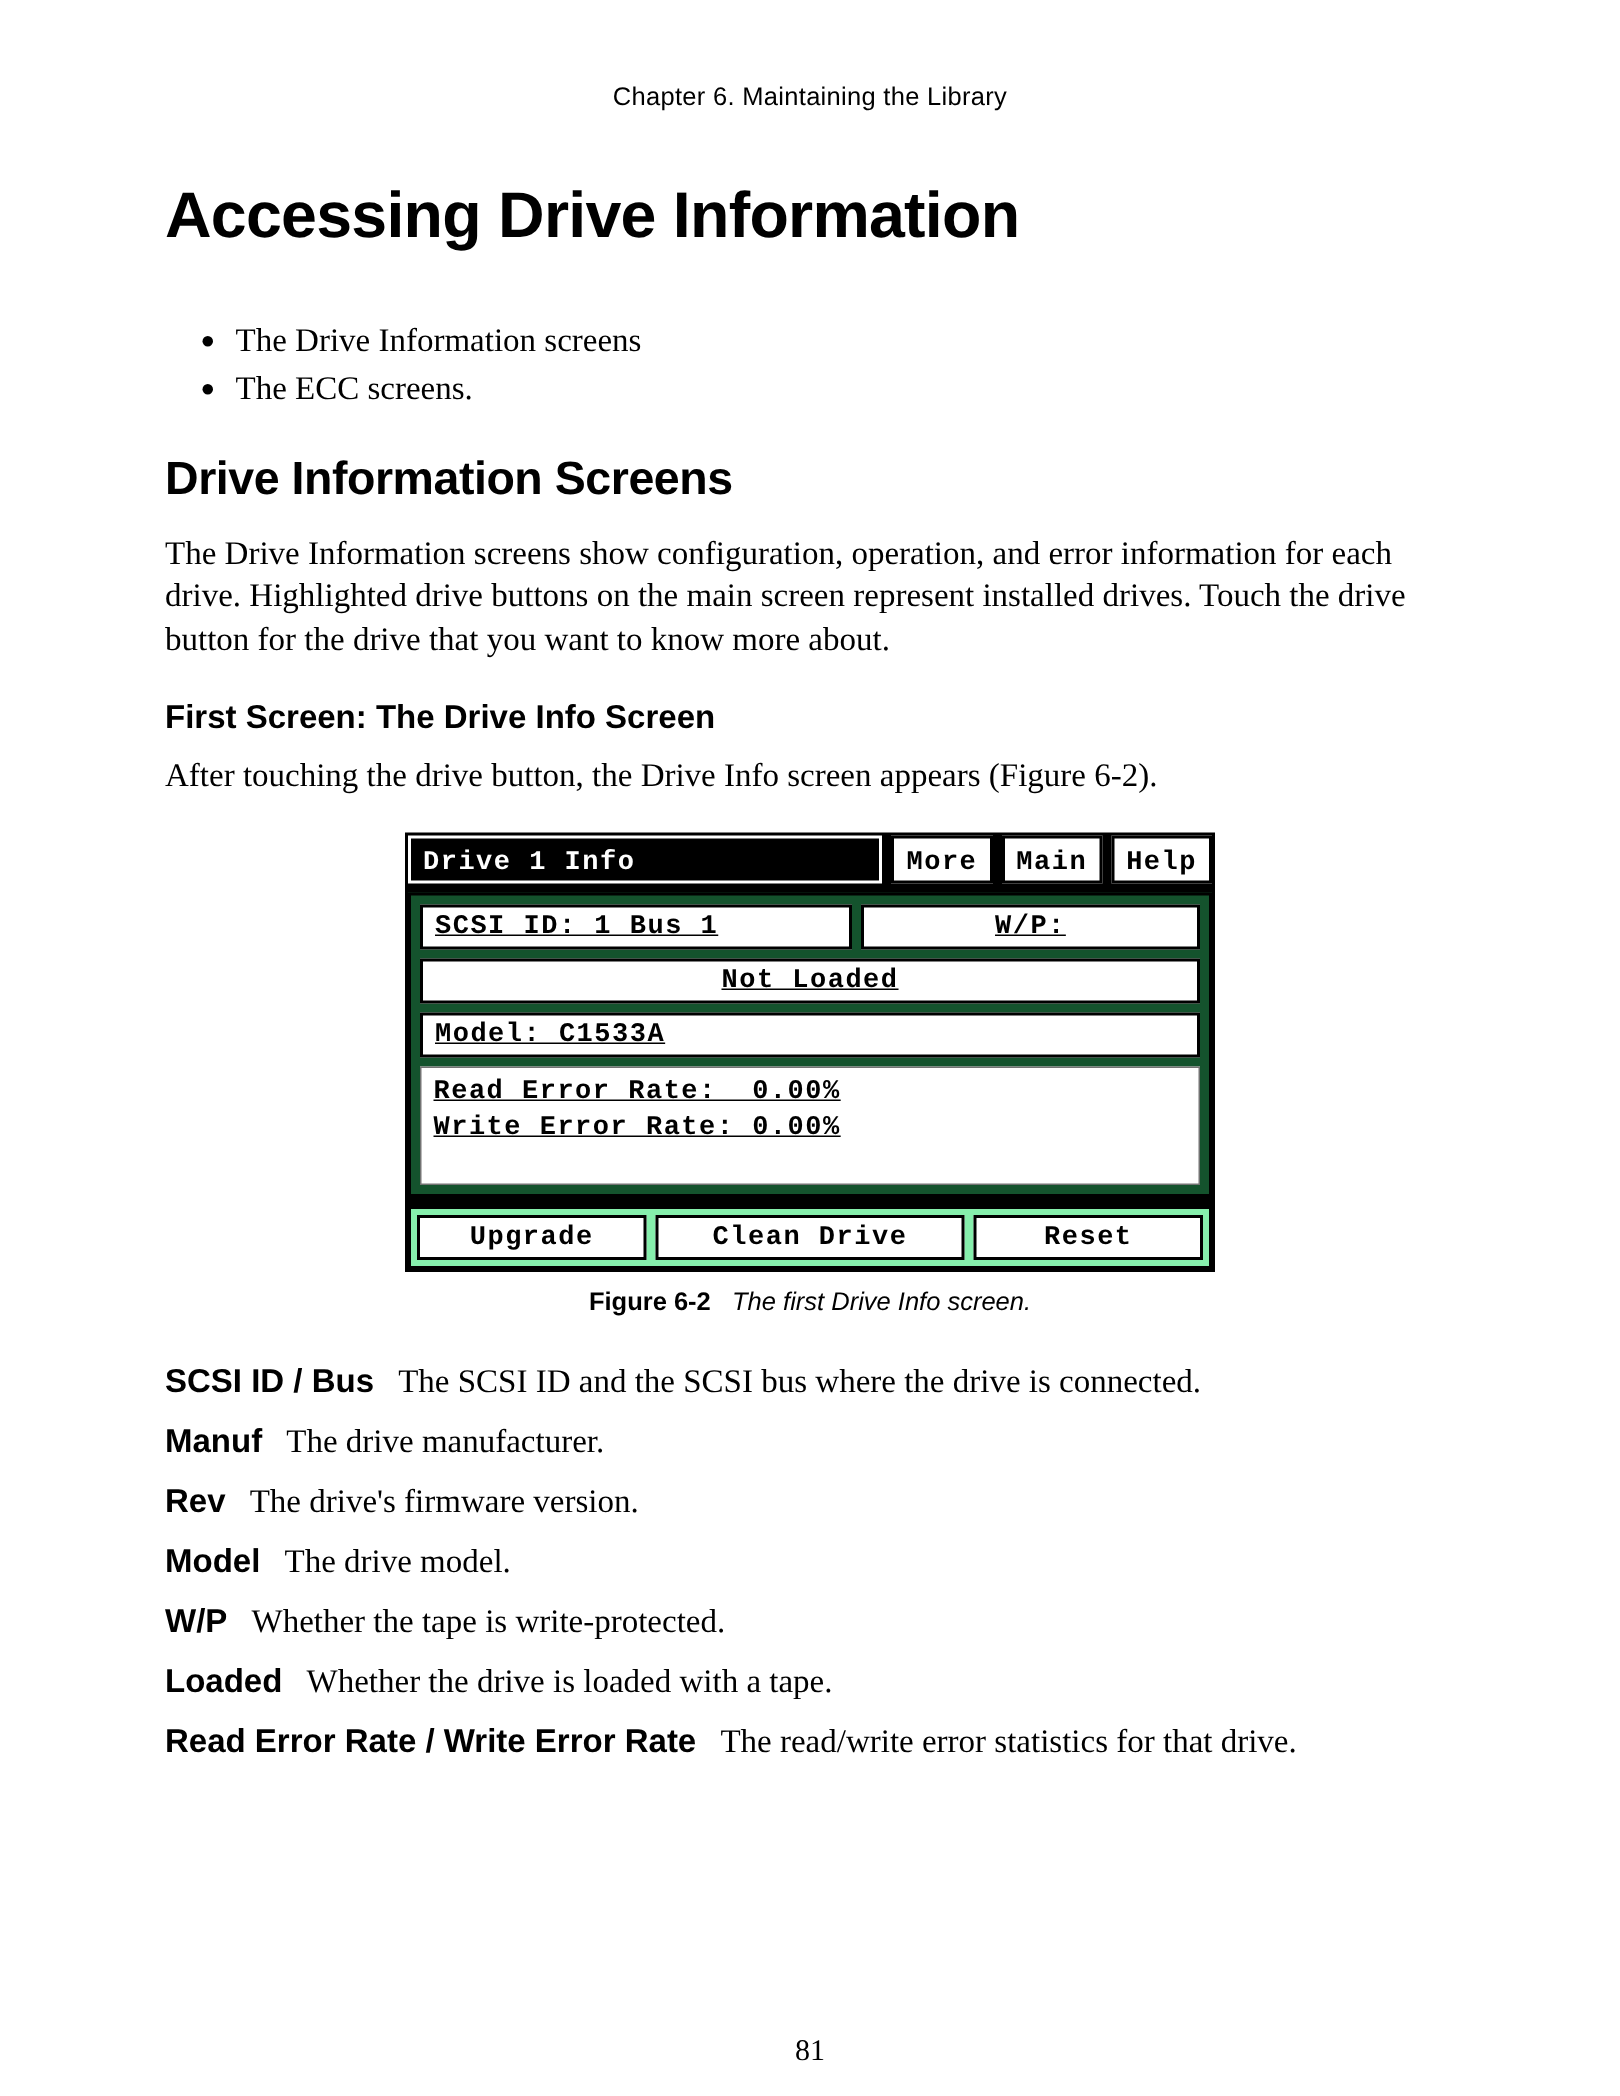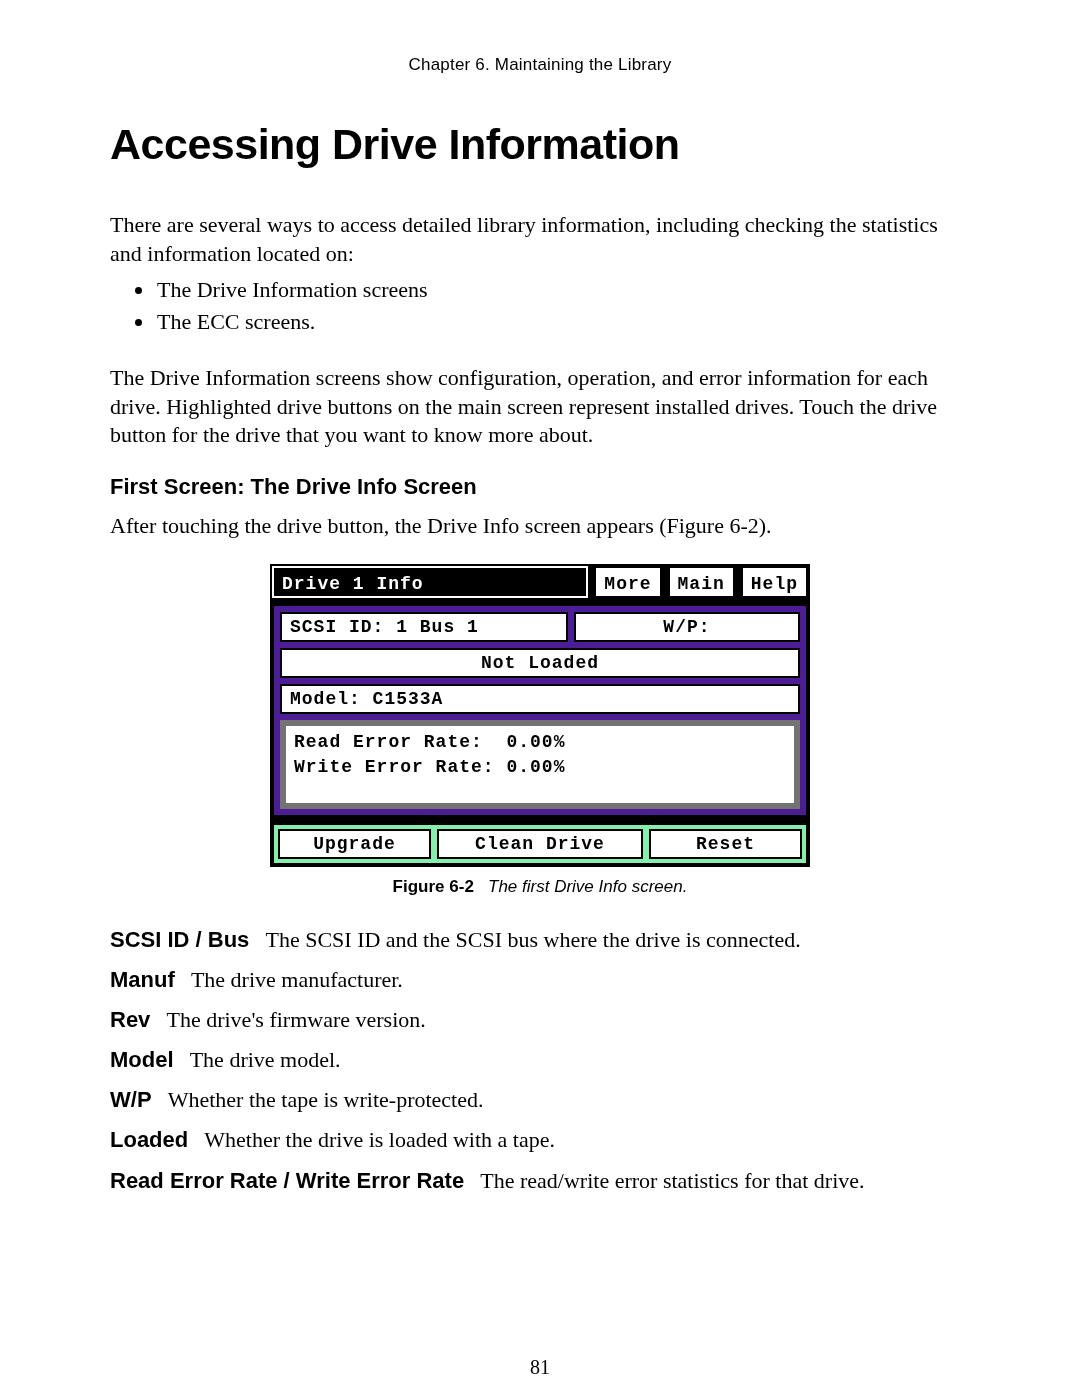--- a/index.html
+++ b/index.html
@@ -80,43 +80,44 @@
     font-size: 18px;
     font-weight: bold;
     box-sizing: border-box;
     font-family: "Courier New", monospace;
     letter-spacing: 1px;
   }
   .inv { background: #000; color: #fff; border: 2px solid #fff; }
   .pos { background: #fff; color: #000; border: 2px solid #000; }
   .f1 { flex: 1; }
   .mid-block {
-    background: #4c1d95;
+    background: #14532d;
     border: 2px solid #000;
     padding: 6px;
     display: flex;
     flex-direction: column;
     gap: 6px;
+    text-decoration: underline;
   }
   .mid-block .row { margin-bottom: 0; }
   .subcell {
     border: 2px solid #000;
     background: #fff;
     color: #000;
     height: 30px;
     line-height: 26px;
     padding: 0 8px;
     font-size: 18px;
     font-weight: bold;
     box-sizing: border-box;
     letter-spacing: 1px;
     font-family: "Courier New", monospace;
   }
   .rates {
-    border: 6px solid #737373;
+    border: 1px solid #737373;
     background: #fff;
     color: #000;
     padding: 4px 8px 24px 8px;
     font-size: 18px;
     font-weight: bold;
     line-height: 1.35;
     font-family: "Courier New", monospace;
     letter-spacing: 1px;
     white-space: pre;
   }
@@ -156,27 +157,27 @@
 </style>
 </head>
 <body>
 
 <div class="page">
 
   <div class="chapter-line">Chapter 6.  Maintaining the Library</div>
 
   <h1 class="title">Accessing Drive Information</h1>
 
-  <p class="body">There are several ways to access detailed library information, including checking the statistics and information located on:</p>
 
   <ul class="bullets">
     <li>The Drive Information screens</li>
     <li>The ECC screens.</li>
   </ul>
 
+  <h2 class="section">Drive Information Screens</h2>
 
   <p class="body">The Drive Information screens show configuration, operation, and error information for each drive. Highlighted drive buttons on the main screen represent installed drives. Touch the drive button for the drive that you want to know more about.</p>
 
   <h3 class="subsection">First Screen: The Drive Info Screen</h3>
 
   <p class="body">After touching the drive button, the Drive Info screen appears (Figure 6-2).</p>
 
   <div class="figwrap">
     <div class="screen">
       <div class="row">

